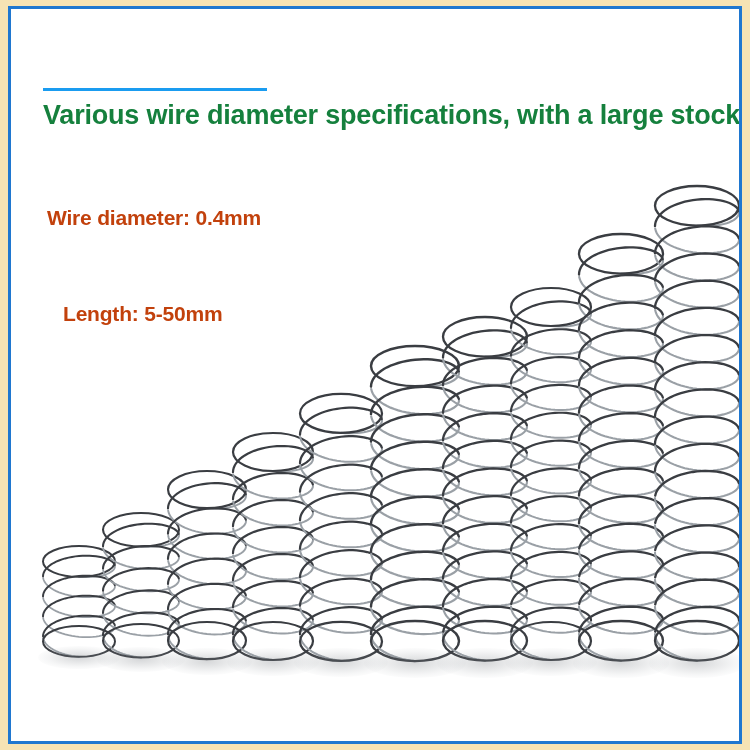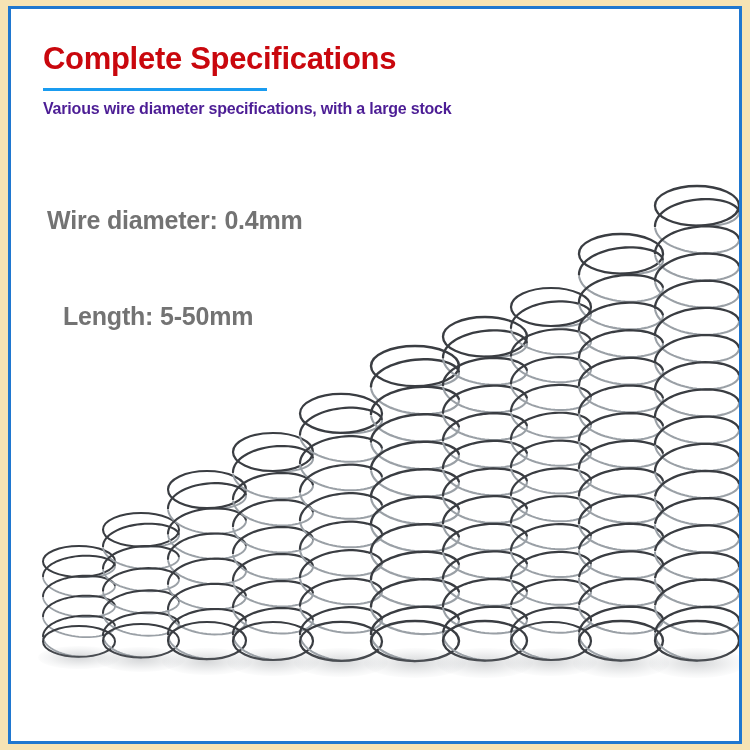--- a/index.html
+++ b/index.html
@@ -53,36 +53,36 @@
     position: absolute;
     left: 32px;
     top: 79px;
     width: 224px;
     height: 3px;
     background: #1a9cf0;
   }
   .sub {
     position: absolute;
     left: 32px;
-    font-size: 16px;
+    font-size: 27px;
     font-weight: bold;
-    color: #4c1d95;
+    color: #15803d;
     letter-spacing: -0.2px;
     white-space: nowrap;
     text-align: center;
   }
   .sub1 { top: 91px; }
   .sub2 { top: 140px; }
 
   .spec {
     position: absolute;
     left: 36px;
-    font-size: 25px;
+    font-size: 21px;
     font-weight: bold;
-    color: #737373;
+    color: #c2410c;
     letter-spacing: -0.2px;
     white-space: nowrap;
   }
   .spec1 { top: 197px; }
   .spec2 { top: 245px; }
   .spec3 { top: 293px; margin-left: 16px; }
 
   
   #springs {
     position: absolute;
@@ -111,21 +111,20 @@
     background: radial-gradient(ellipse at center, rgba(120,125,130,0.30) 0%, rgba(160,165,170,0.10) 55%, rgba(255,255,255,0) 78%);
   }
 </style>
 </head>
 <body>
 
 <div id="page">
   <div id="frame">
     <div id="canvas">
 
-      <div class="title">Complete Specifications</div>
       <div class="title-rule"></div>
 
       <div class="sub sub1">Various wire diameter specifications, with a large stock</div>
 
       <div class="spec spec1">Wire diameter: 0.4mm</div>
       <div class="spec spec3">Length: 5-50mm</div>
 
       <div id="springs">
           <svg class="spring-svg" width="92" height="134.8" viewBox="0 0 92 134.8" style="left: 22px; top: 524.6px;">
             <path class="coil-back" d="M46.00,42.80 L49.53,43.04 L53.02,43.13 L56.45,43.07 L59.78,42.88 L62.97,42.54 L66.00,42.08 L68.84,41.49 L71.46,40.79 L73.83,39.98 L75.93,39.08 L77.75,38.10 L79.26,37.04 L80.45,35.93 L81.31,34.78 L81.83,33.60 L82.00,32.40 M10.17,44.22 L10.69,46.03 L11.55,47.81 L12.74,49.54 L14.25,51.22 L16.07,52.83 L18.17,54.36 L20.54,55.79 L23.16,57.12 L26.00,58.33 L29.03,59.42 L32.22,60.38 L35.55,61.20 L38.98,61.88 L42.47,62.41 L46.00,62.80 L49.53,63.04 L53.02,63.13 L56.45,63.07 L59.78,62.88 L62.97,62.54 L66.00,62.08 L68.84,61.49 L71.46,60.79 L73.83,59.98 L75.93,59.08 L77.75,58.10 L79.26,57.04 L80.45,55.93 L81.31,54.78 L81.83,53.60 L82.00,52.40 M10.17,64.22 L10.69,66.03 L11.55,67.81 L12.74,69.54 L14.25,71.22 L16.07,72.83 L18.17,74.36 L20.54,75.79 L23.16,77.12 L26.00,78.33 L29.03,79.42 L32.22,80.38 L35.55,81.20 L38.98,81.88 L42.47,82.41 L46.00,82.80 L49.53,83.04 L53.02,83.13 L56.45,83.07 L59.78,82.88 L62.97,82.54 L66.00,82.08 L68.84,81.49 L71.46,80.79 L73.83,79.98 L75.93,79.08 L77.75,78.10 L79.26,77.04 L80.45,75.93 L81.31,74.78 L81.83,73.60 L82.00,72.40 M10.17,84.22 L10.69,86.03 L11.55,87.81 L12.74,89.54 L14.25,91.22 L16.07,92.83 L18.17,94.36 L20.54,95.79 L23.16,97.12 L26.00,98.33 L29.03,99.42 L32.22,100.38 L35.55,101.20 L38.98,101.88 L42.47,102.41 L46.00,102.80 L49.53,103.04 L53.02,103.13 L56.45,103.07 L59.78,102.88 L62.97,102.54 L66.00,102.08 L68.84,101.49 L71.46,100.79 L73.83,99.98 L75.93,99.08 L77.75,98.10 L79.26,97.04 L80.45,95.93 L81.31,94.78 L81.83,93.60 L82.00,92.40 M10.17,104.22 L10.69,106.03 L11.55,107.81 L12.74,109.54 L14.25,111.22 L16.07,112.83 L18.17,114.36 L20.54,115.79 L23.16,117.12 L26.00,118.33 L29.03,119.42 L32.22,120.38 L35.55,121.20 L38.98,121.88 L42.47,122.41 L46.00,122.80" stroke-width="1.78"></path>

